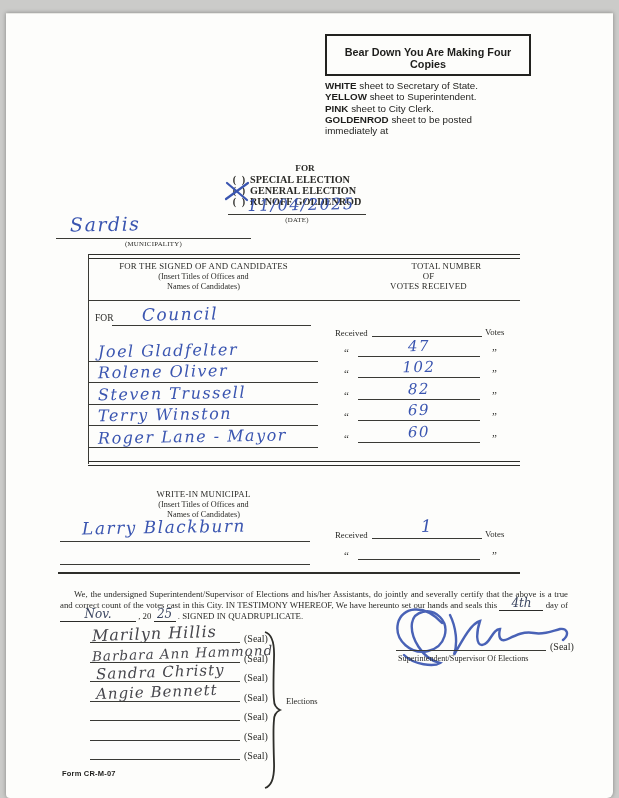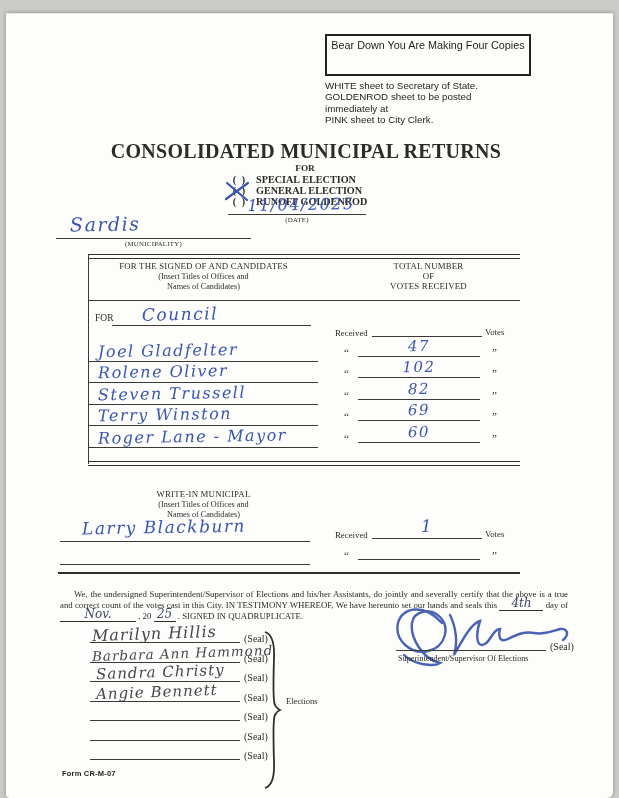--- a/index.html
+++ b/index.html
@@ -20,28 +20,28 @@
   .dbl{position:absolute;height:2.5px;border-top:1.6px solid #2e2e2a;border-bottom:1px solid #2e2e2a}
   .vline{position:absolute;width:0;border-left:1.1px solid #3a3a35}
   .hw{font-family:"DejaVu Serif", serif;font-style:italic;color:#3a55b0;letter-spacing:1.5px;transform:rotate(-1deg)}
   .hwdark{font-family:"DejaVu Serif", serif;font-style:italic;color:#3a4560}
   .sig{font-family:"DejaVu Serif", serif;font-style:italic;color:#46464c;letter-spacing:1px;transform:rotate(-2deg)}
   .penbox{
     position:absolute;left:319px;top:21px;width:202px;height:38px;
     border:2px solid #22221f;text-align:center;
   }
   .penbox .l1{font-size:13.5px;font-weight:bold;letter-spacing:.4px;margin-top:4px}
-  .penbox .l2{font-size:10.8px;font-weight:normal;margin-top:3px}
+  .penbox .l2{font-size:10.8px;font-weight:bold;margin-top:10px}
   .instr{position:absolute;left:319px;top:67px;width:196px;font-size:9.8px;line-height:11.3px;color:#1e1e1c}
-  .instr .bold{font-weight:normal}
+  .instr .bold{font-weight:bold}
   .instr .cont{text-align:right}
   .title{font-size:20px;font-weight:bold;letter-spacing:.3px;text-align:center}
   .eline{font-size:10.2px;font-weight:bold;line-height:11px;color:#2b2b28}
   .pr{display:inline-block;width:9px;text-align:center}
-  .elab{margin-left:8px}
+  .elab{margin-left:2px}
   .small-label{font-size:6.8px;text-align:center;letter-spacing:.3px}
   .hdr{font-size:8.8px;text-align:center;letter-spacing:.2px}
   .hdr-sub{font-size:8.2px;text-align:center}
   .ditto{font-size:11px;color:#2b2b28}
   .cert{
     position:absolute;left:54px;top:576px;width:508px;
     font-size:8.8px;line-height:11.2px;color:#2b2b28;
     text-align:justify;text-indent:14px;white-space:normal;
   }
   .blank{display:inline-block;border-bottom:1px solid #2b2b28;text-align:center;text-indent:0;line-height:9px}
@@ -53,25 +53,25 @@
 <body>
 
 <div class="page">
 
   <div class="penbox sans">
     <div class="l2">Bear Down You Are Making Four Copies</div>
   </div>
 
   <div class="instr sans">
     <div><span class="bold">WHITE</span><span> sheet to Secretary of State.</span></div>
+    <div><span class="bold">YELLOW</span><span> sheet to Superintendent.</span></div>
+    <div><span class="bold">PINK</span><span> sheet to City Clerk.</span></div>
     <div><span class="bold">GOLDENROD</span><span> sheet to be posted immediately at</span></div>
-    <div><span class="bold">PINK</span><span> sheet to City Clerk.</span></div>
-  </div>
-
-  <div class="abs serif title" style="left:40px;top:128px;width:520px">CONSOLIDATED MUNICIPAL RETURNS</div>
+  </div>
+
 
   <div class="abs serif" style="left:224px;top:151px;width:150px;text-align:center;font-size:9.2px;font-weight:bold">FOR</div>
   <div class="abs" style="left:224px;top:161px">
     <div class="eline"><span class="pr">(</span><span class="pr">)</span><span class="elab">SPECIAL ELECTION</span></div>
     <div class="eline"><span class="pr">(</span><span class="pr">)</span><span class="elab">GENERAL ELECTION</span></div>
     <div class="eline"><span class="pr">(</span><span class="pr">)</span><span class="elab">RUNOFF GOLDENROD</span></div>
   </div>
   <svg style="left:217px;top:168px" width="28" height="20">
     <path d="M3 18 L25 2 M4 2 L24 19" stroke="#3a55b0" stroke-width="2.2" fill="none" stroke-linecap="round"></path>
   </svg>
@@ -84,21 +84,21 @@
   <div class="rule" style="left:50px;top:225px;width:195px"></div>
   <div class="abs serif small-label" style="left:50px;top:228px;width:195px">(MUNICIPALITY)</div>
 
   <div class="dbl" style="left:82px;top:241px;width:432px"></div>
   <div class="vline" style="left:82px;top:241px;height:210px"></div>
 
   <div class="abs serif hdr" style="left:90px;top:249px;width:215px">FOR THE SIGNED OF AND CANDIDATES</div>
   <div class="abs serif hdr-sub" style="left:90px;top:260px;width:215px">(Insert Titles of Offices and</div>
   <div class="abs serif hdr-sub" style="left:90px;top:270px;width:215px">Names of Candidates)</div>
 
-  <div class="abs serif hdr" style="left:345px;top:249px;width:155px">TOTAL NUMBER</div>
+  <div class="abs serif hdr" style="left:363px;top:249px;width:155px">TOTAL NUMBER</div>
   <div class="abs serif hdr" style="left:345px;top:259px;width:155px">OF</div>
   <div class="abs serif hdr" style="left:345px;top:269px;width:155px">VOTES RECEIVED</div>
 
   <div class="rule" style="left:82px;top:287px;width:432px"></div>
 
   <div class="abs serif" style="left:89px;top:301px;font-size:9.5px">FOR</div>
   <div class="rule" style="left:106px;top:312px;width:199px"></div>
   <div class="abs hw" style="left:136px;top:293px;font-size:17px">Council</div>
 
   <div class="abs serif" style="left:329px;top:316px;font-size:8.8px">Received</div>

